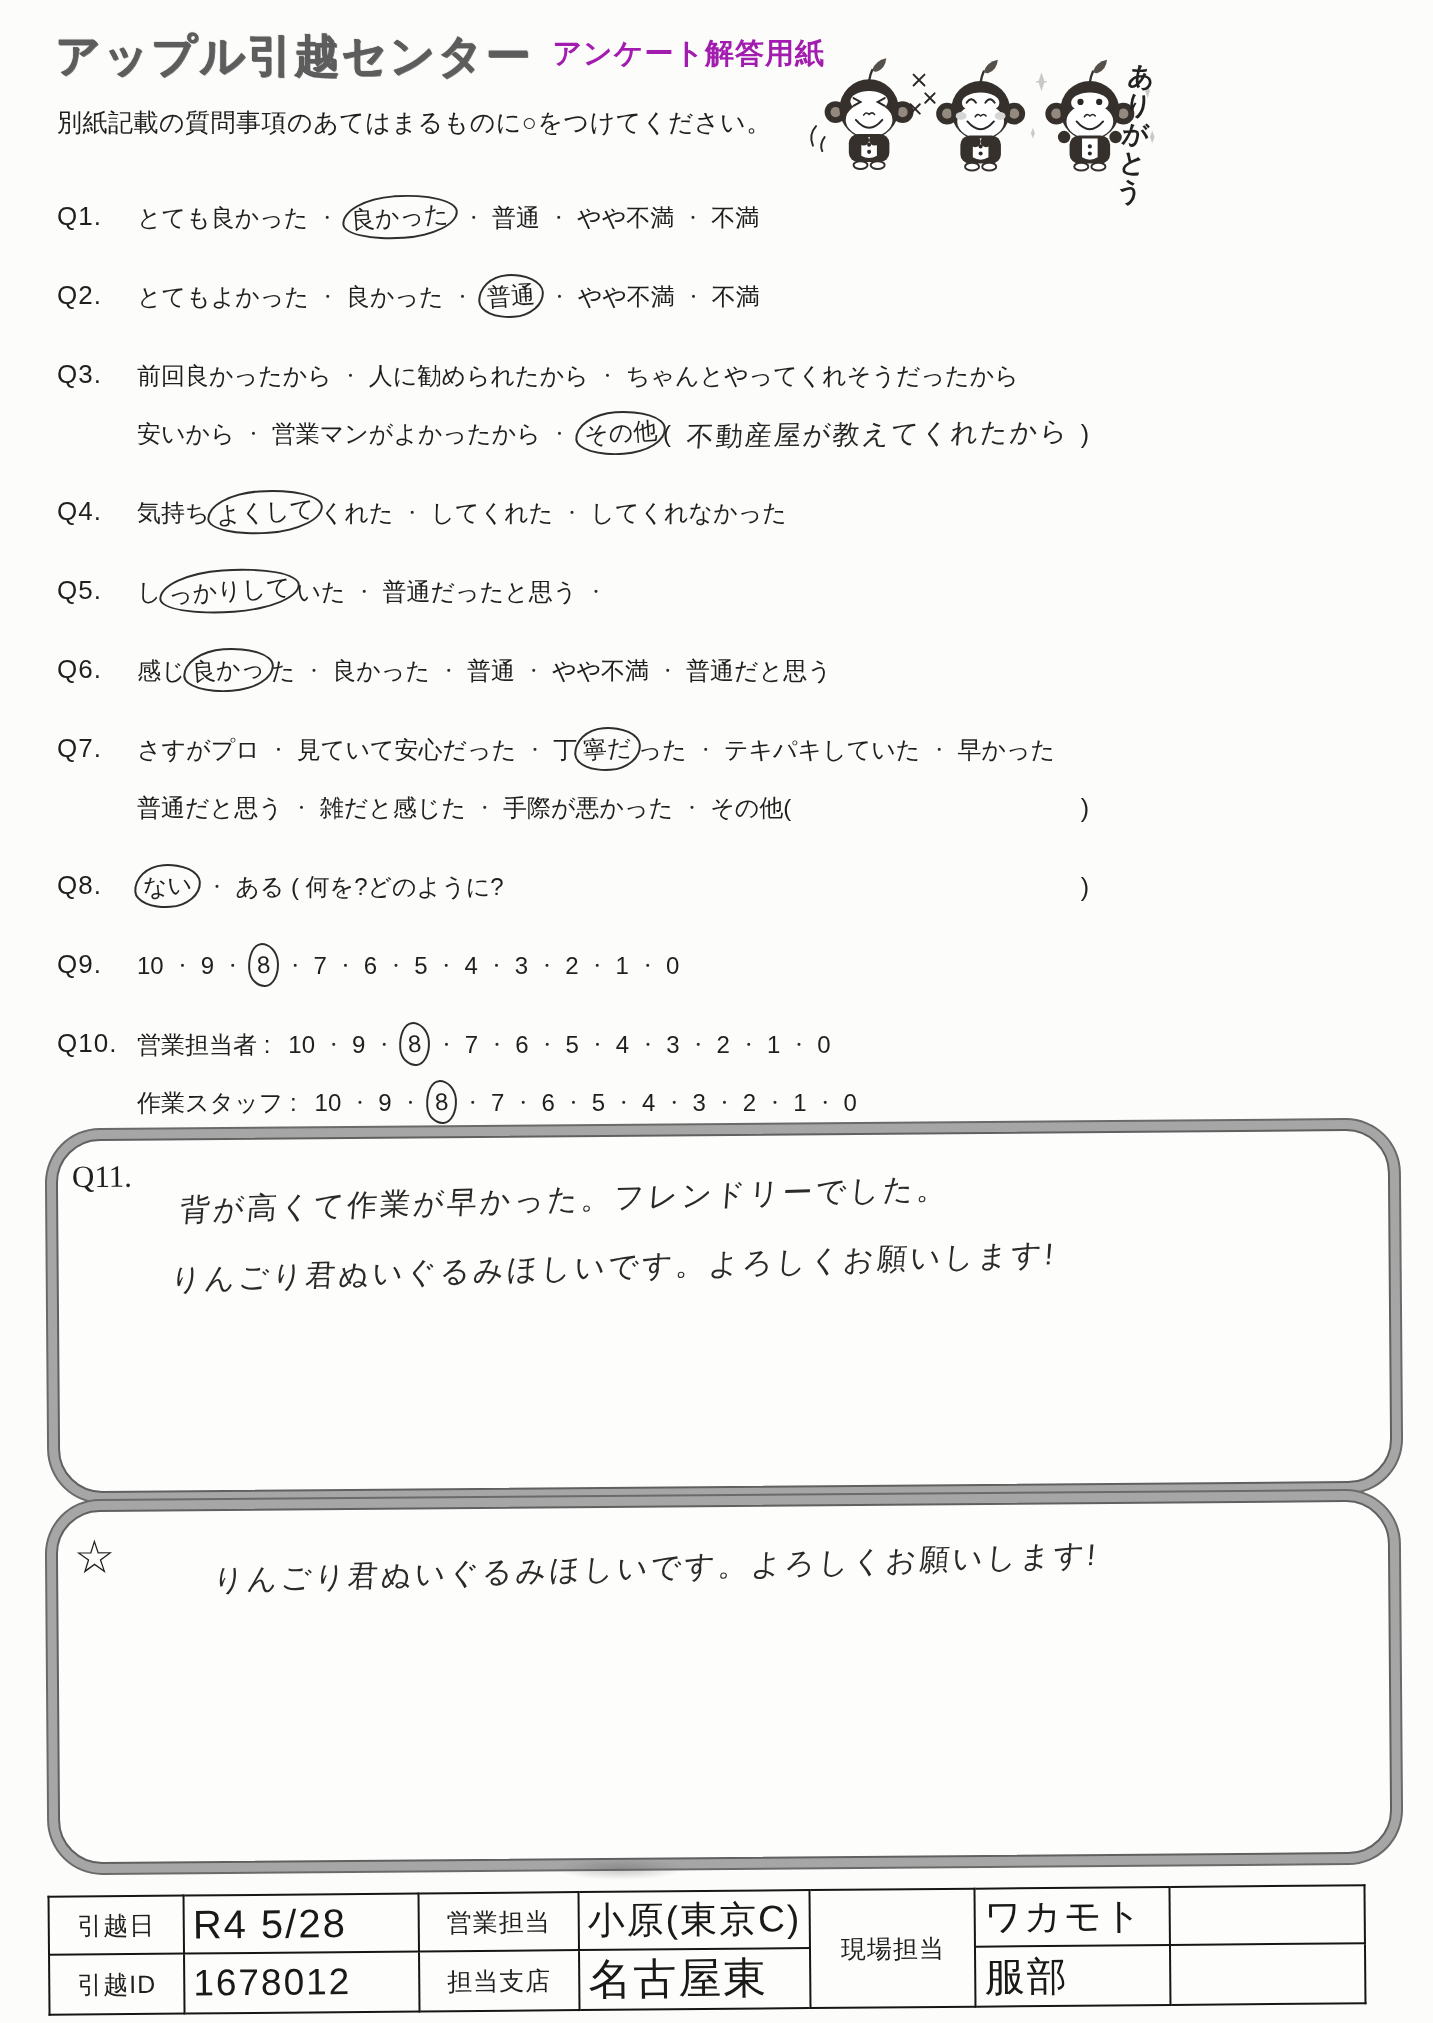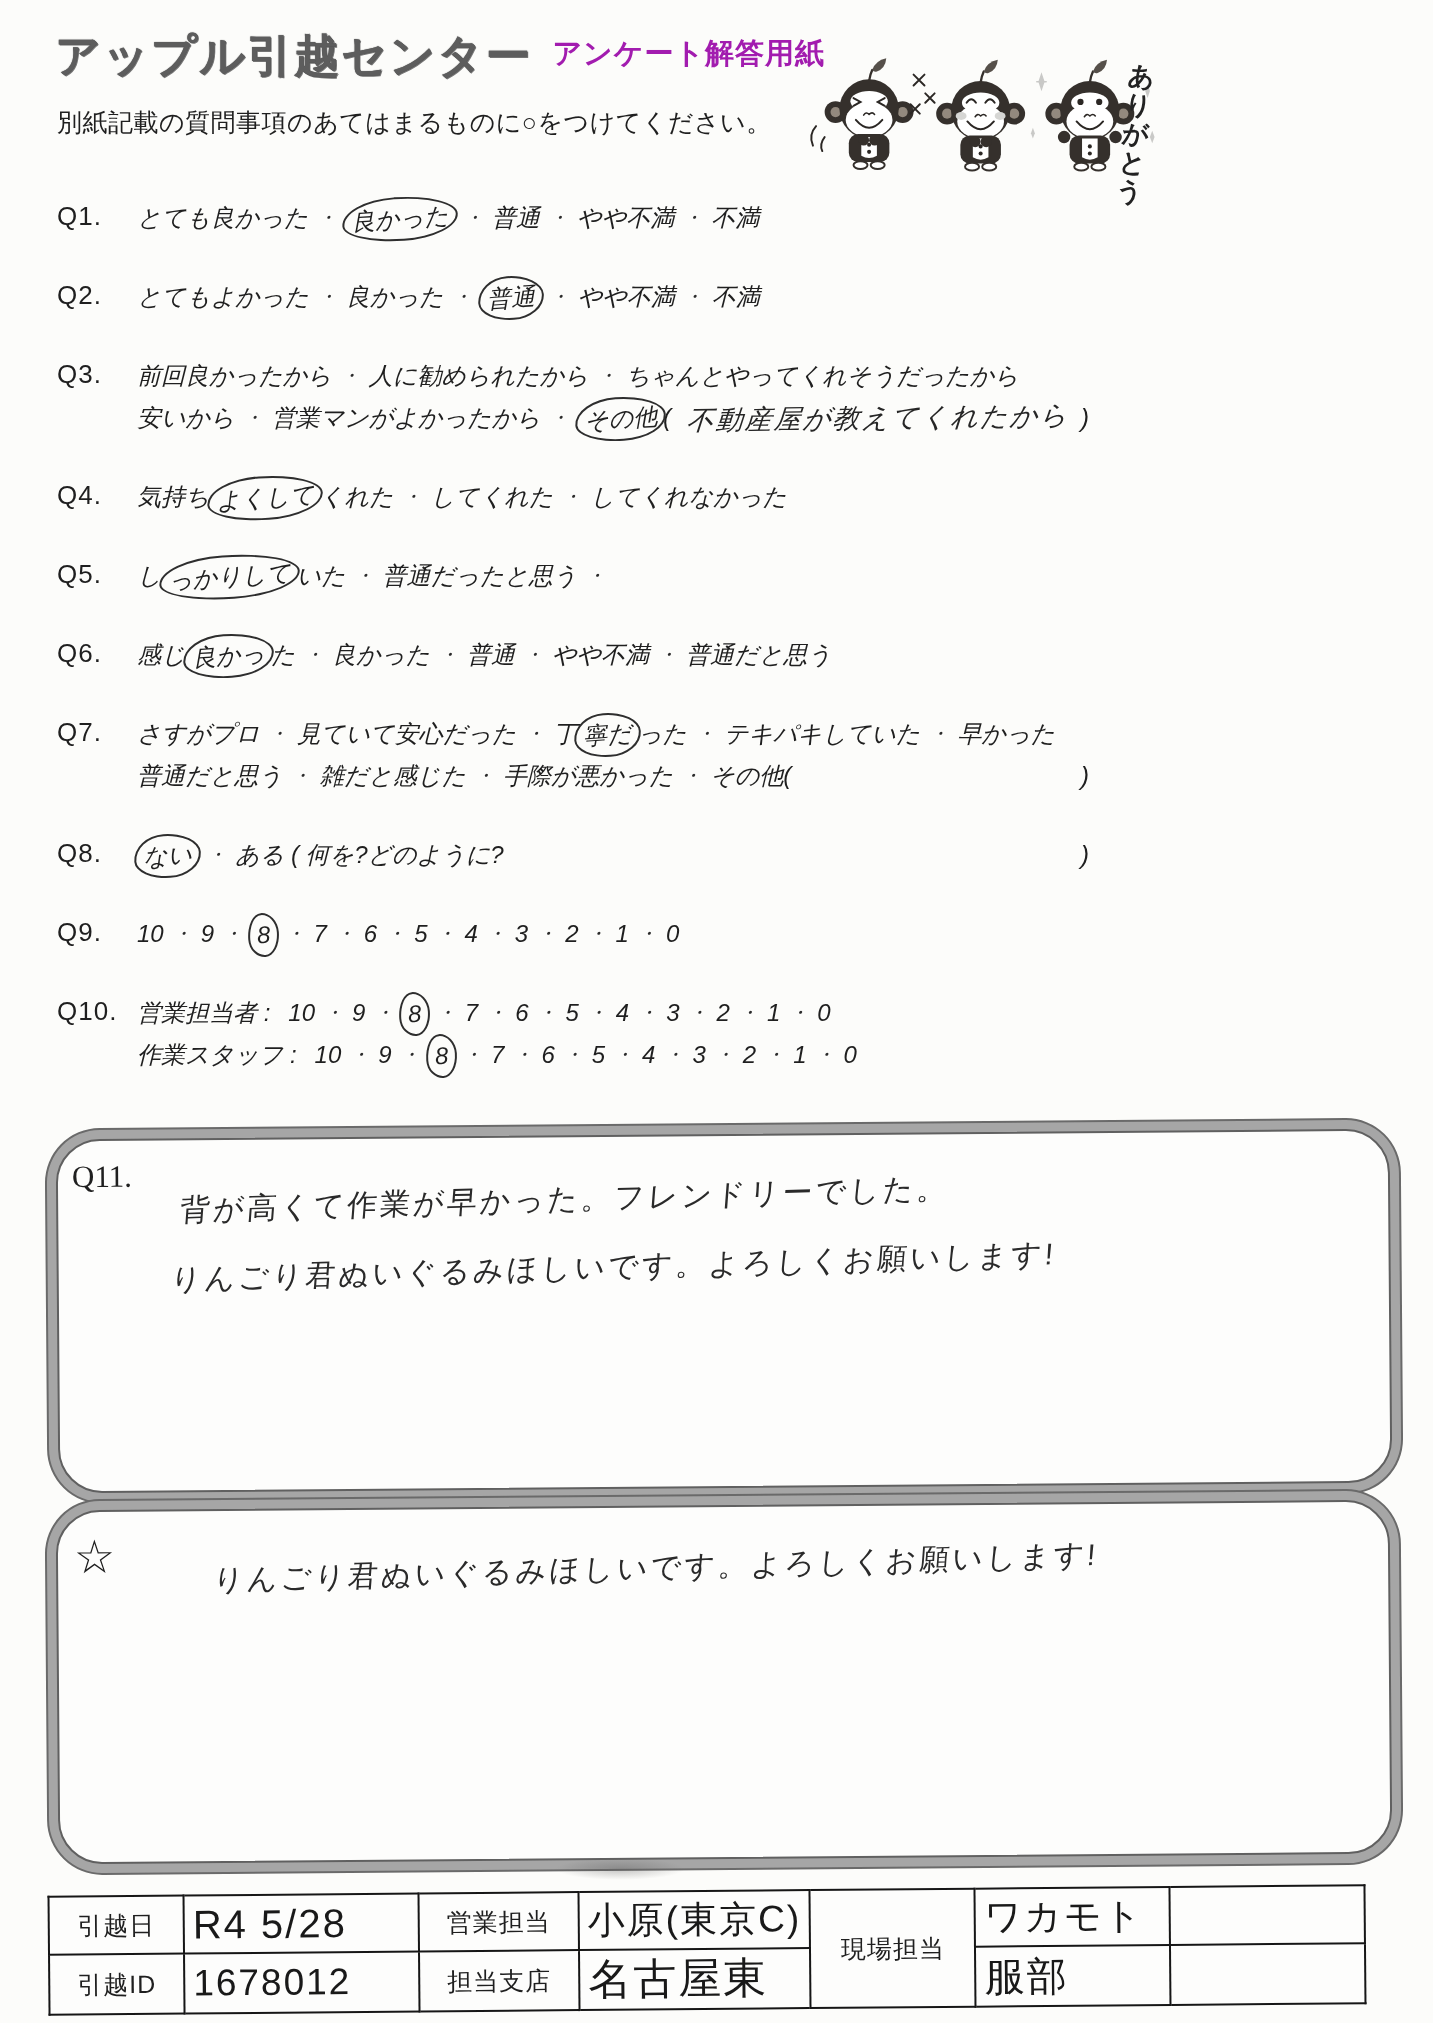--- a/index.html
+++ b/index.html
@@ -17,23 +17,23 @@
   .thanks{position:absolute;left:1122px;top:62px;width:30px;font-size:26px;line-height:29px;
           word-break:break-all;white-space:normal;font-weight:600;color:#222;
           transform:rotate(6deg);letter-spacing:0;}
 
   
   .questions{position:absolute;left:57px;top:186px;width:1020px;}
   .q-row{display:flex;margin-bottom:45px;}
   .q-row:first-child{margin-top:15px;}
   .q-label{flex:0 0 80px;font-size:26px;letter-spacing:1px;}
   .q-lines{flex:1;}
-  .q-line{display:flex;align-items:flex-start;width:952px;white-space:nowrap;
-          font-size:24px;height:34px;line-height:34px;font-style:italic;}
-  .q-line + .q-line{margin-top:8px;}
+  .q-line{display:flex;align-items:flex-end;width:952px;white-space:nowrap;
+          font-size:24px;height:34px;line-height:34px;}
+  .q-line + .q-line{margin-top:24px;}
   .sep{margin:0 9px;font-size:19px;color:#2a2a2a;}
   .circ{display:inline-block;border:2.5px solid #2e2e2e;padding:3px 7px;margin:-4px -3px;
         border-radius:46% 54% 48% 52% / 58% 46% 54% 42%;transform:rotate(-4deg);}
   .q10lab{margin-right:18px;}
   .hw{font-size:27px;letter-spacing:2px;color:#262626;margin-left:16px;
       transform:skewX(-5deg) rotate(-0.8deg);font-weight:500;}
   .rparen{margin-left:auto;font-size:25px;}
 
   
   .comment-box{position:absolute;left:57px;width:1330px;height:350px;background:#fdfdfc;

